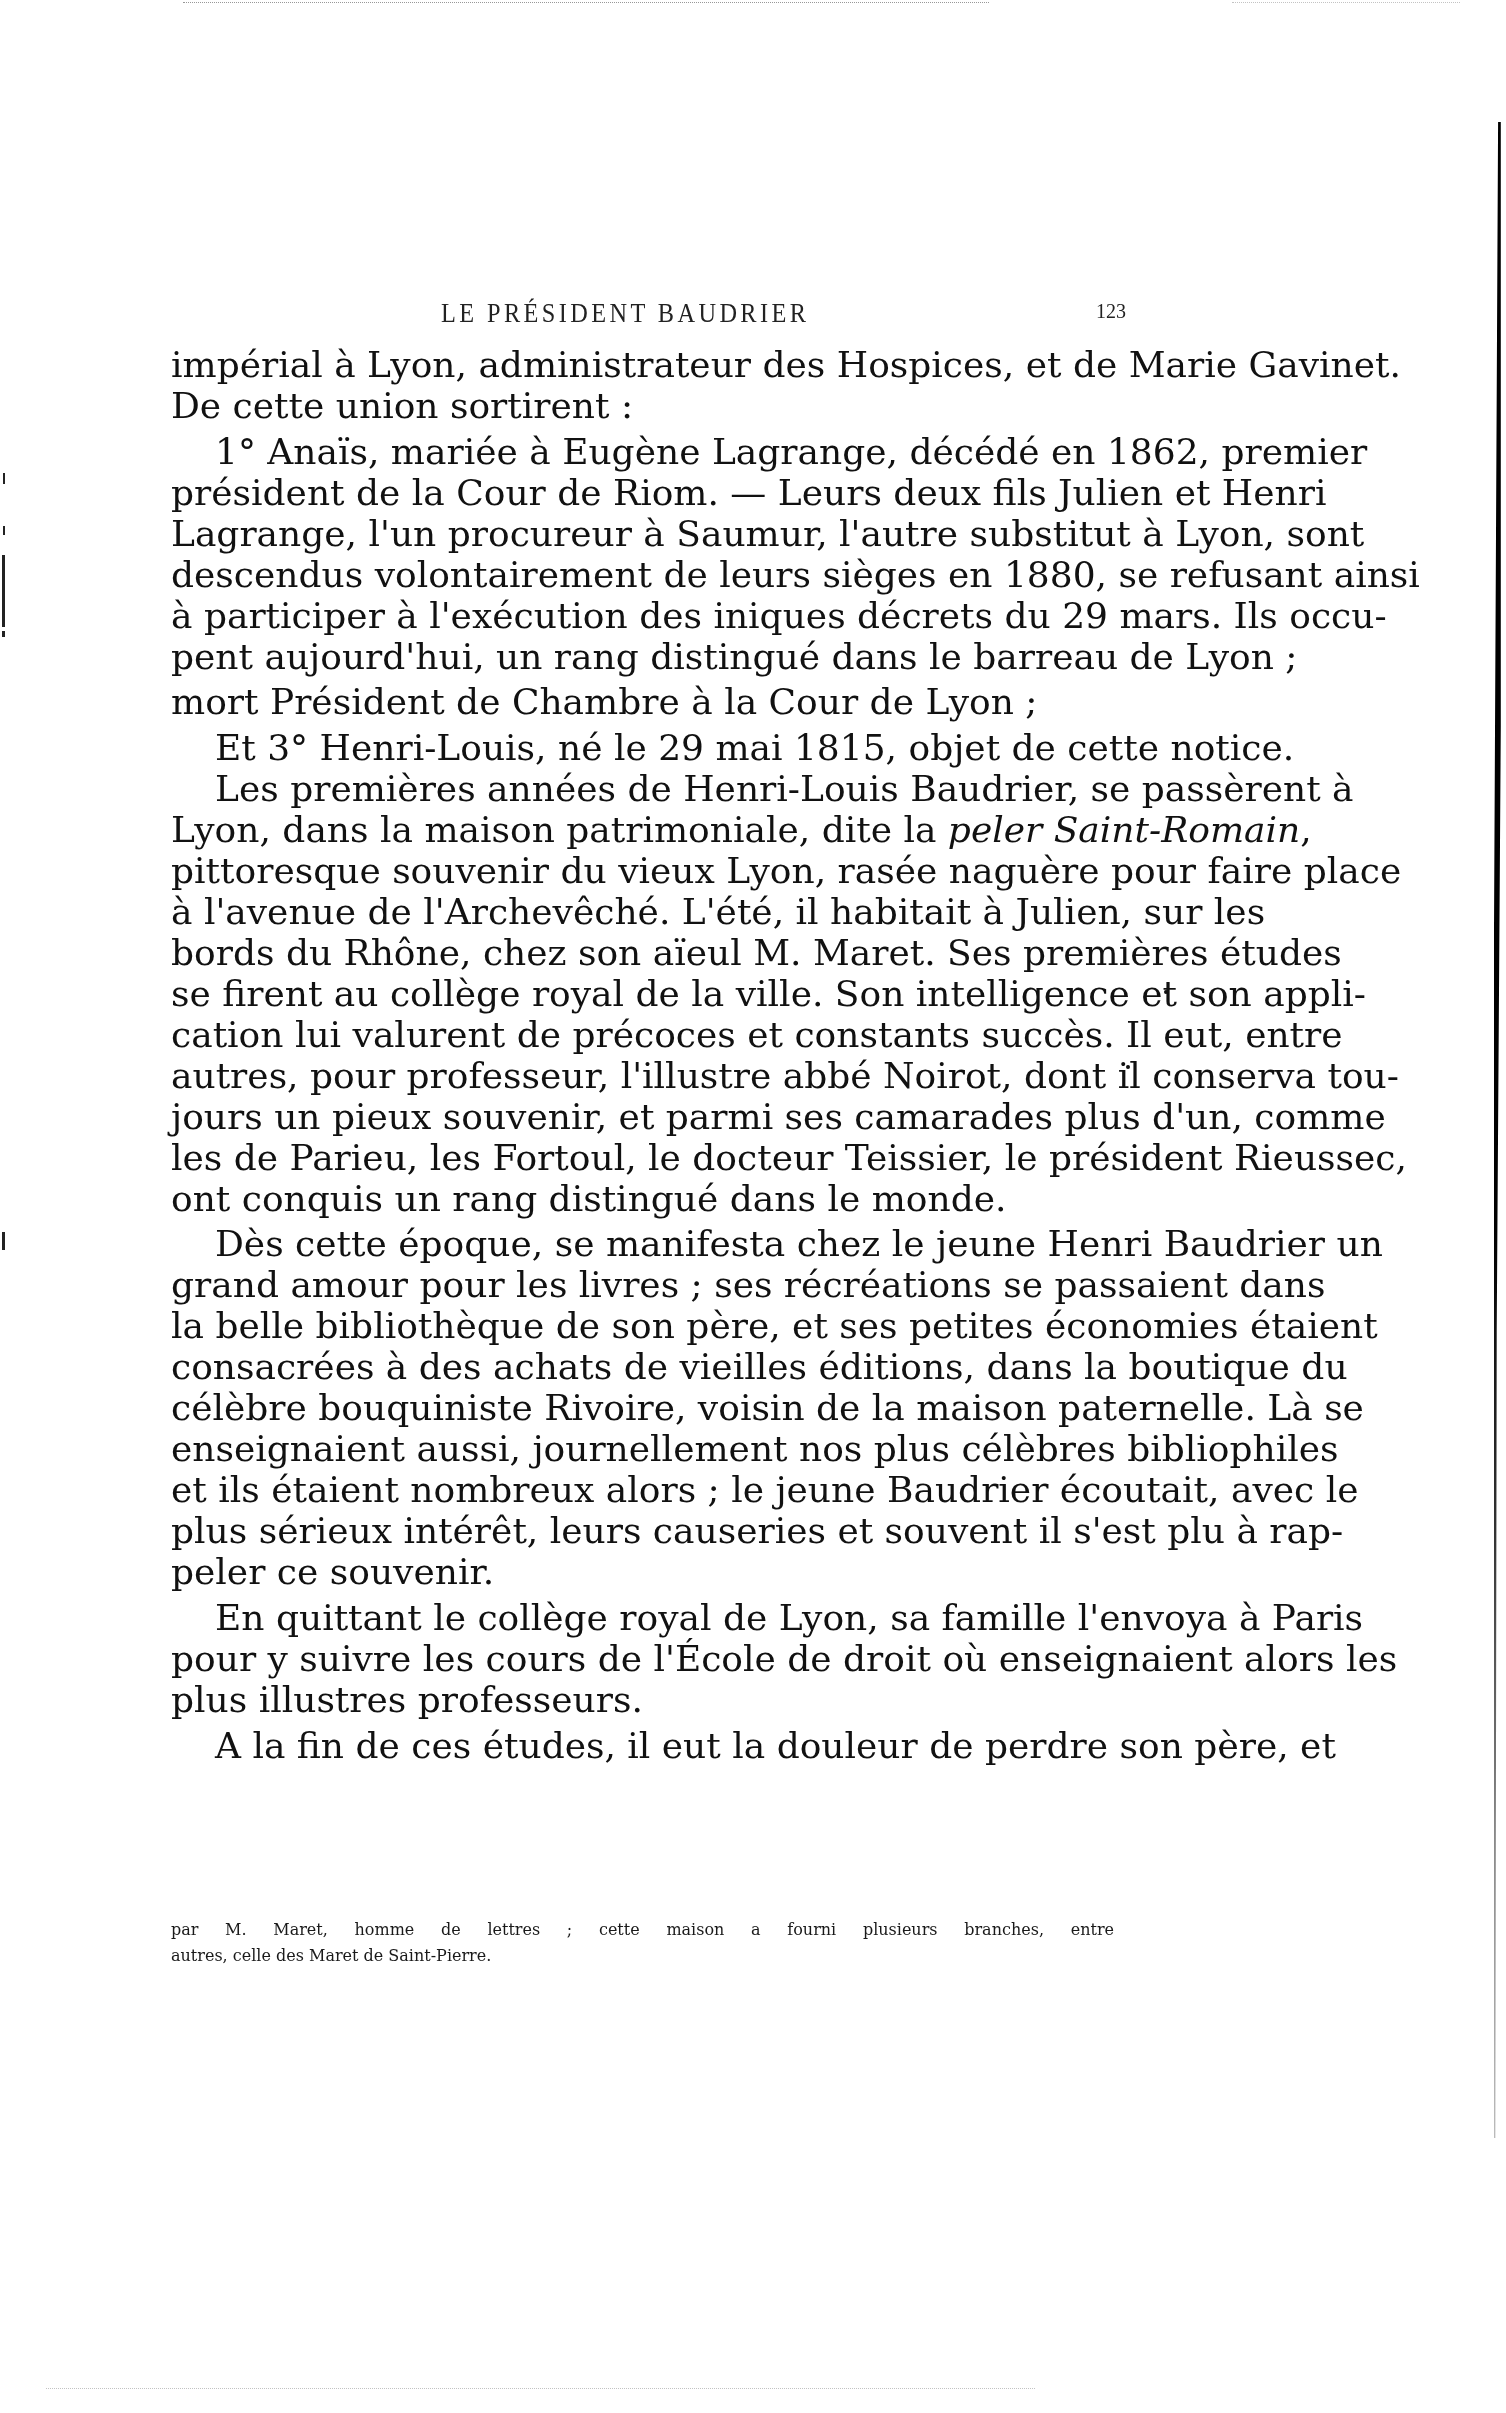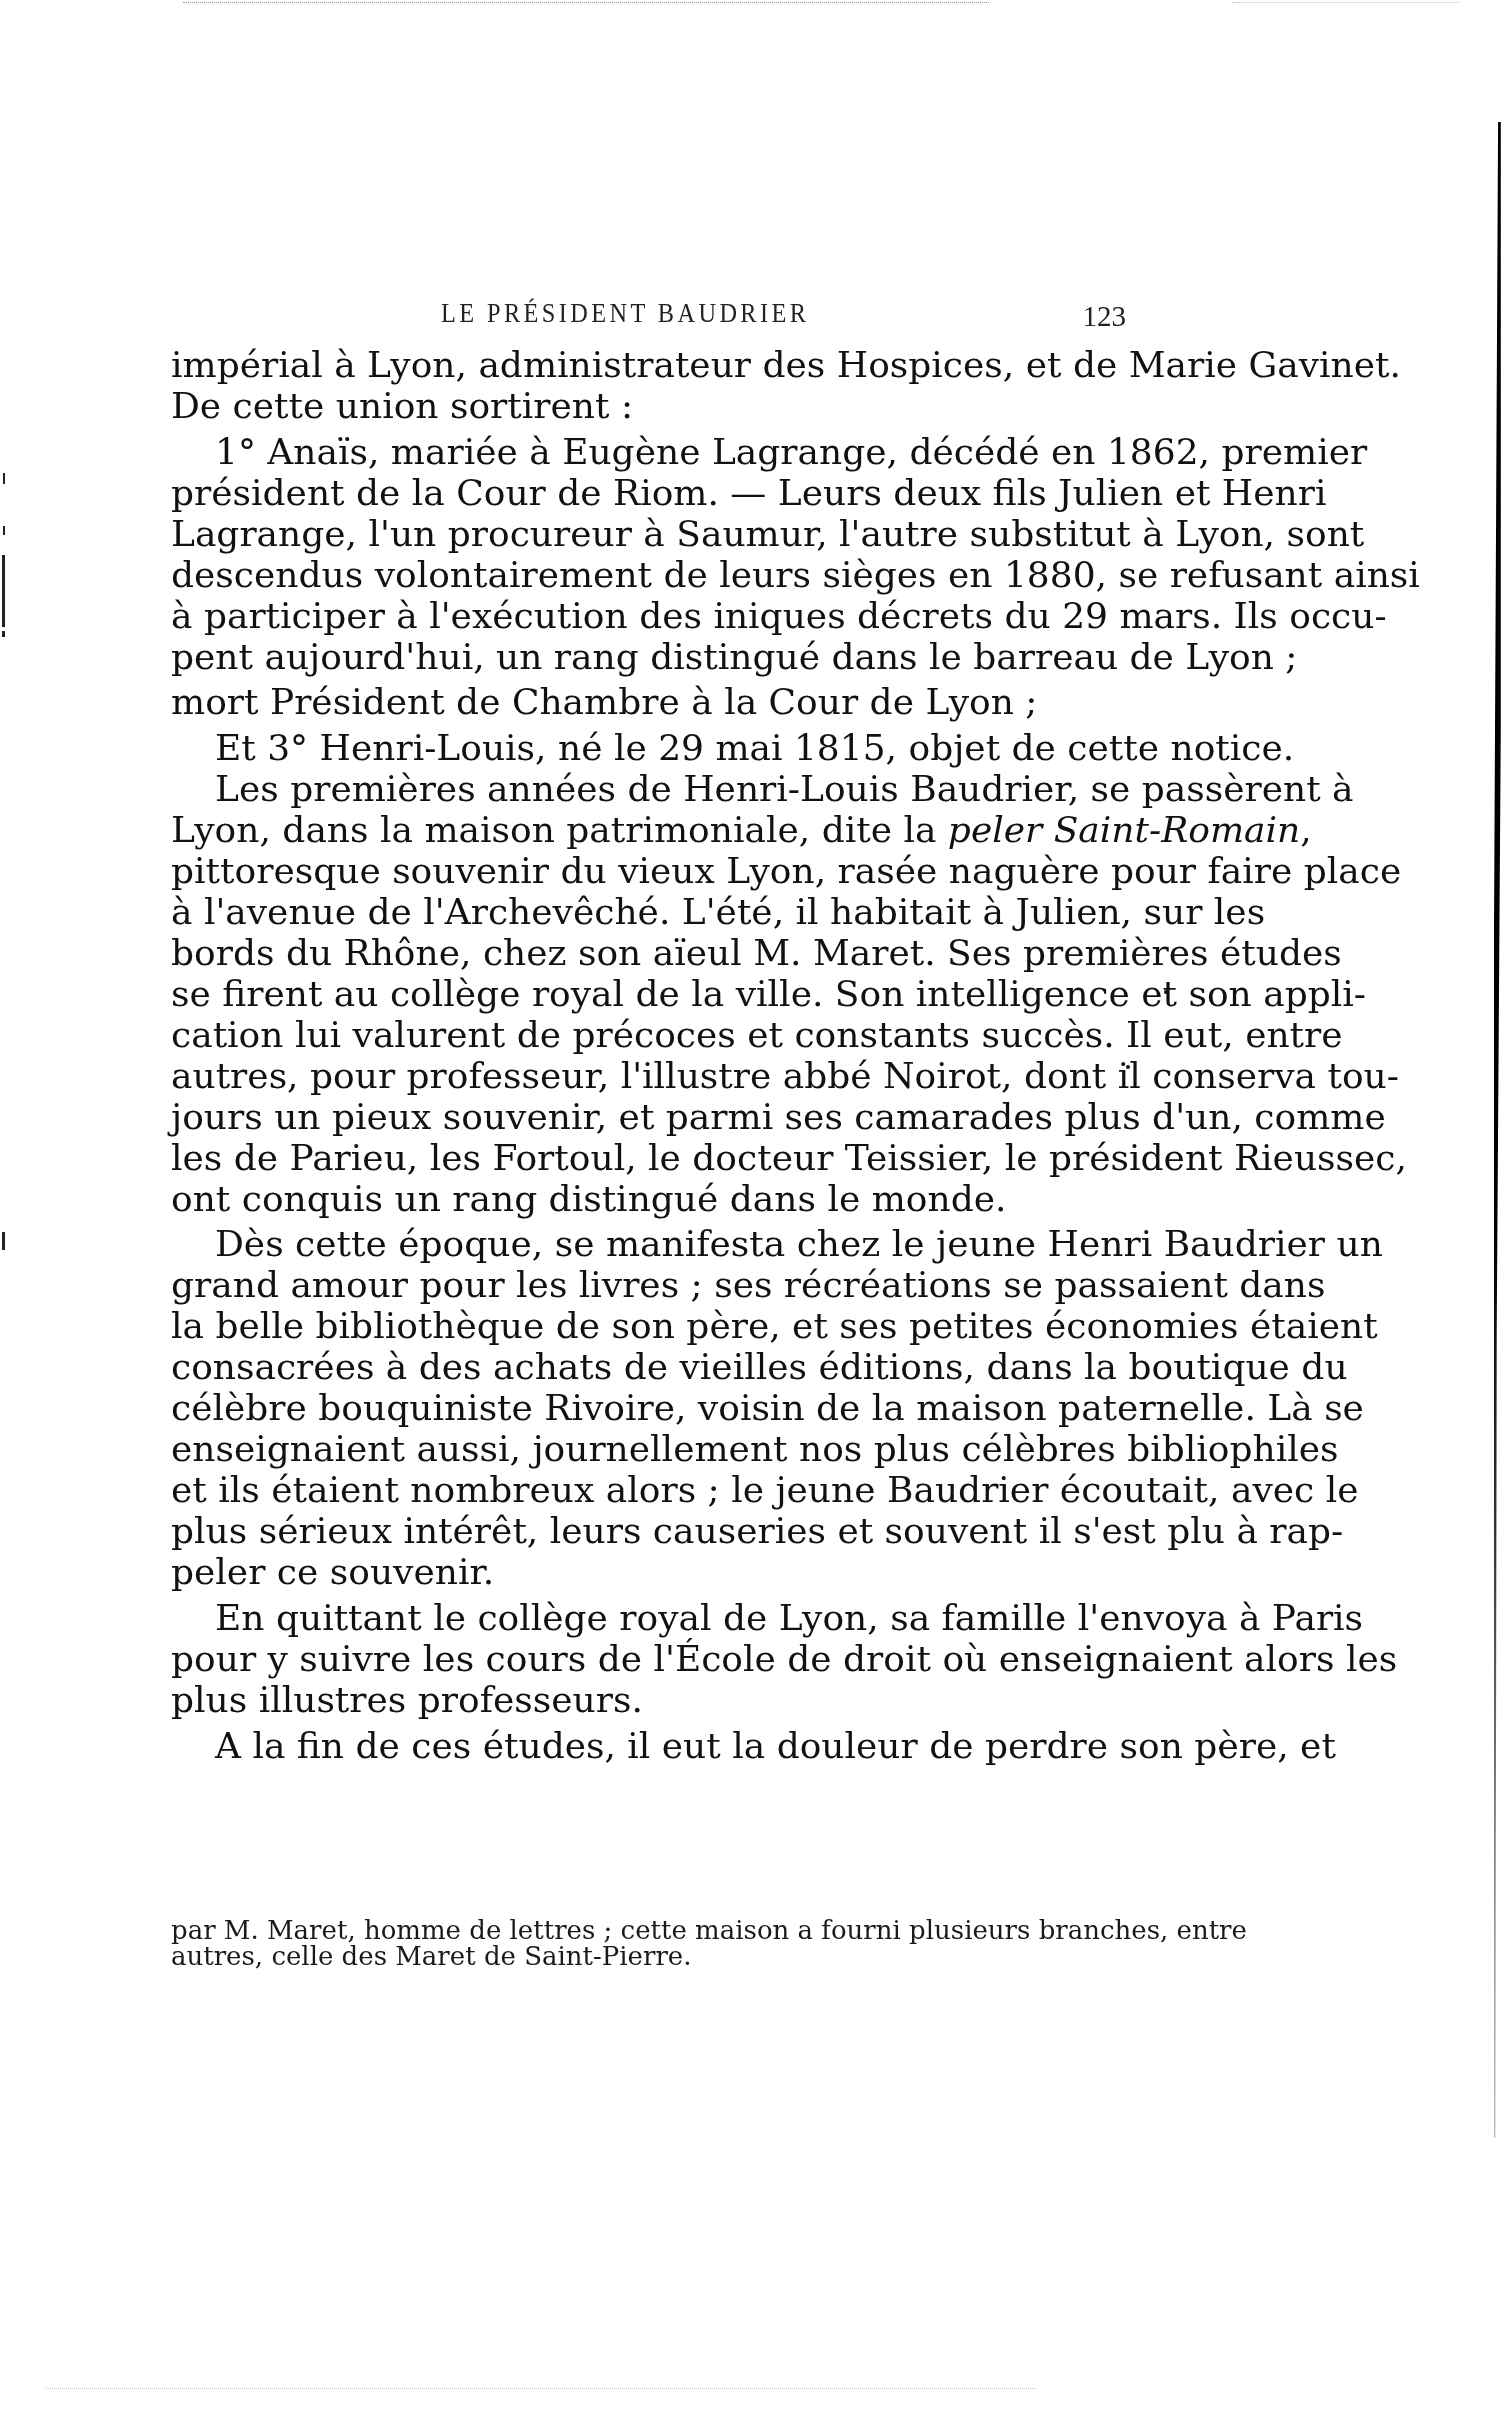--- a/index.html
+++ b/index.html
@@ -80,21 +80,21 @@
       letter-spacing: 3.8px;
       color: #222;
       transform: scaleX(0.9);
       transform-origin: left;
     }
     .page-number {
       position: absolute;
       right: 0;
       top: 1.5px;
       font-family: "Liberation Serif", "DejaVu Serif", serif;
-      font-size: 29px;
+      font-size: 20px;
       color: #222;
     }
 
     .body-text {
       position: absolute;
       top: 344px;
       left: 171px;
       width: 952px;
       font-family: "DejaVu Serif", "Liberation Serif", serif;
       font-size: 36px;
@@ -123,21 +123,21 @@
     .ital {
       font-style: italic;
     }
 
     .footnote {
       position: absolute;
       top: 1917px;
       left: 171px;
       width: 943px;
       font-family: "DejaVu Serif", "Liberation Serif", serif;
-      font-size: 26px;
+      font-size: 16px;
       line-height: 26px;
       color: #1a1a1a;
     }
   </style>
 </head>
 <body>
 
 <div class="scan-top-noise"></div>
 <div class="scan-top-noise-right"></div>
 <div class="scan-bottom-noise"></div>

